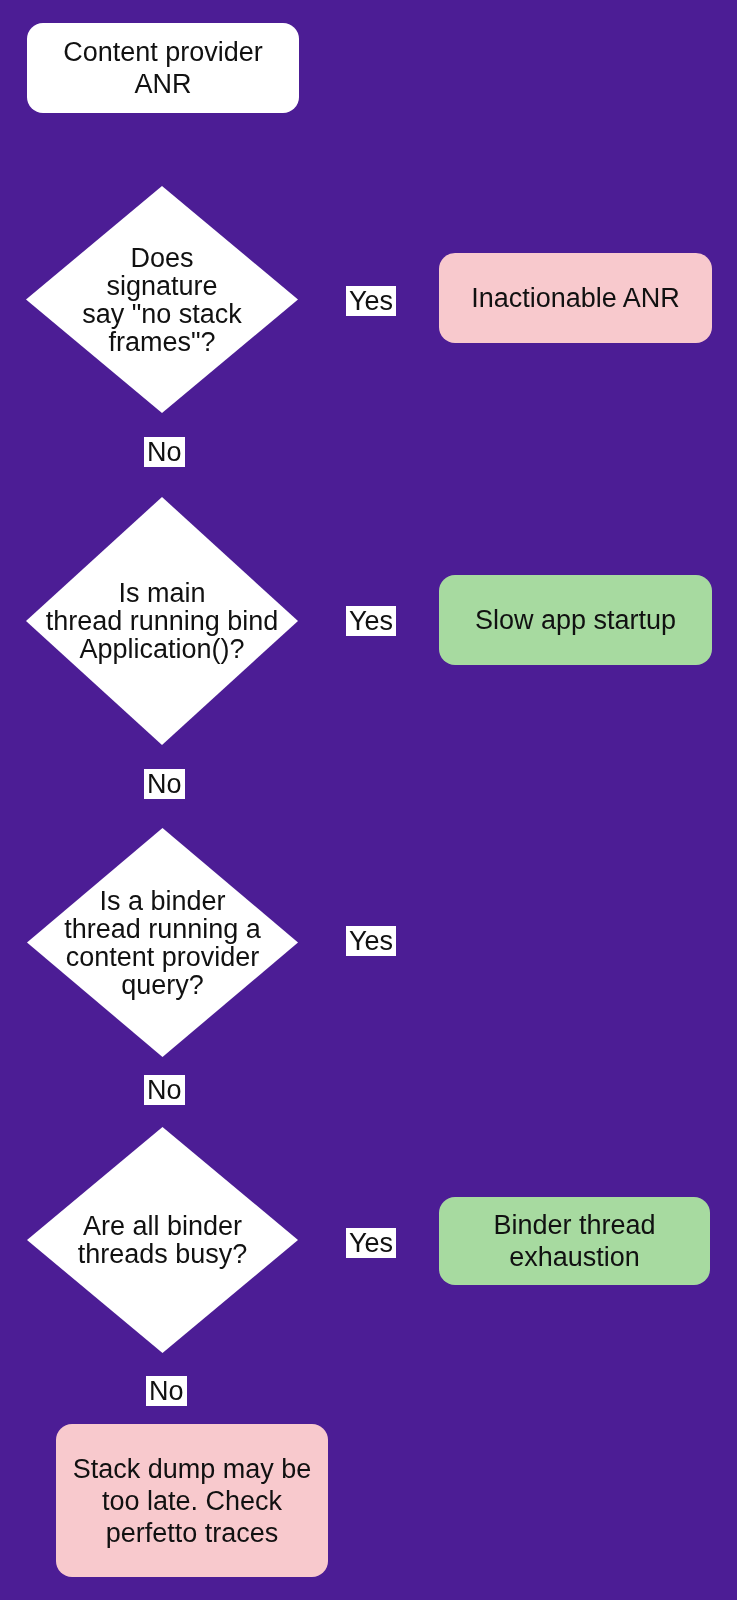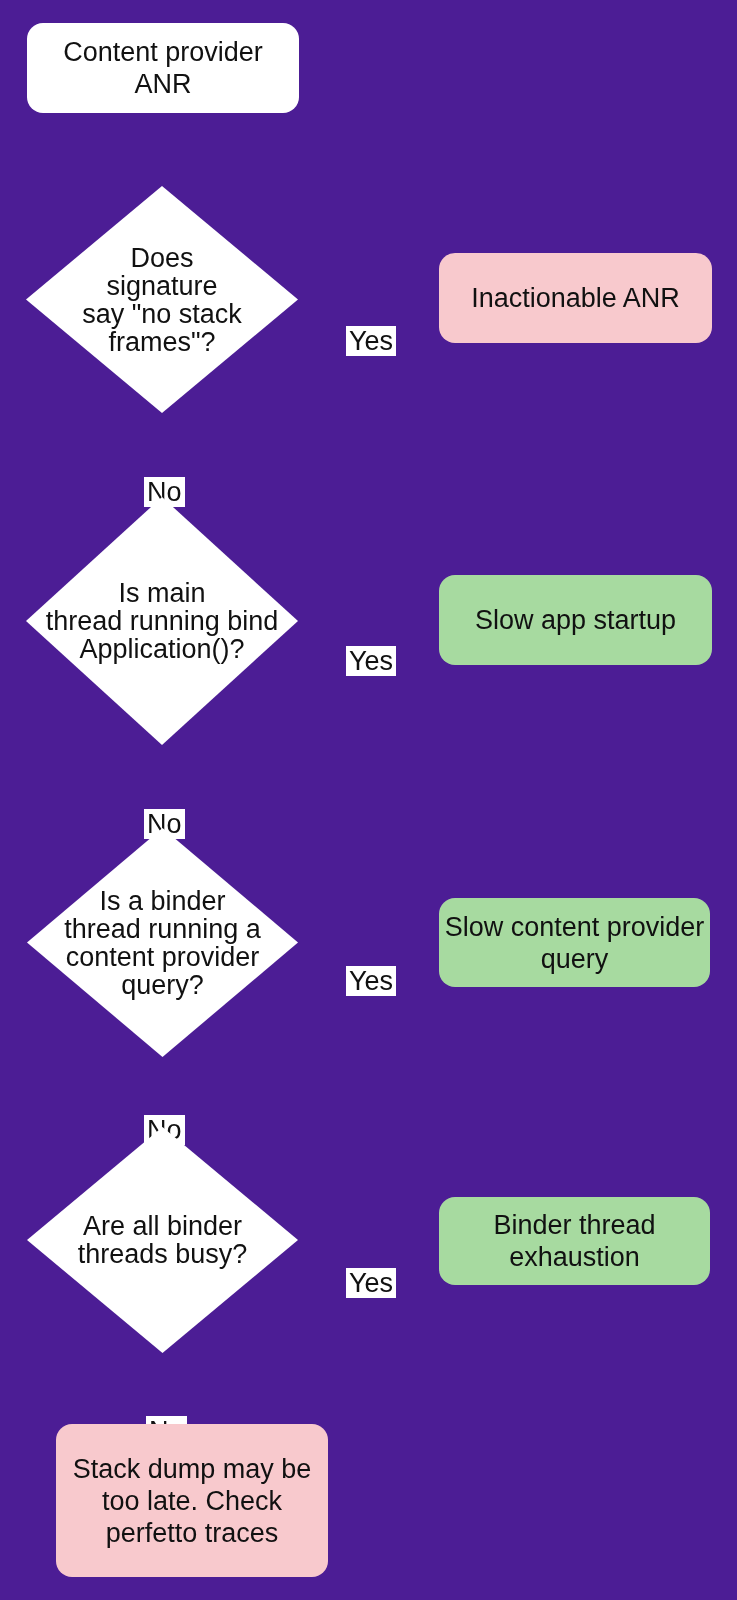--- a/index.html
+++ b/index.html
@@ -43,21 +43,20 @@
     line-height: 28px;
   }
   .edge-label {
     position: absolute;
     background: #ffffff;
     color: #111111;
     font-size: 27px;
     line-height: 30px;
     padding: 0 3px;
     white-space: nowrap;
-    margin-top: 40px;
   }
 
   
   .start-box { left: 27px; top: 23px; width: 272px; height: 90px; }
 
   
   .d1   { left: 26px;  top: 186px;  width: 272px; height: 227px; }
   .yes1 { left: 346px; top: 286px; }
   .box1 { left: 439px; top: 253px;  width: 273px; height: 90px; }
   .no1  { left: 144px; top: 437px; }
@@ -126,24 +125,20 @@
 
   <div class="diamond d3">
     <span>Is a binder
 thread running a
 content provider
 query?</span>
   </div>
   <div class="edge-label yes3">
     <span>Yes</span>
   </div>
-  <div class="node rounded box3" style="background: rgb(167, 218, 160);">
-    <span>Slow content provider
-query</span>
-  </div>
   <div class="edge-label no3">
     <span>No</span>
   </div>
 
   <div class="diamond d4">
     <span>Are all binder
 threads busy?</span>
   </div>
   <div class="edge-label yes4">
     <span>Yes</span>

